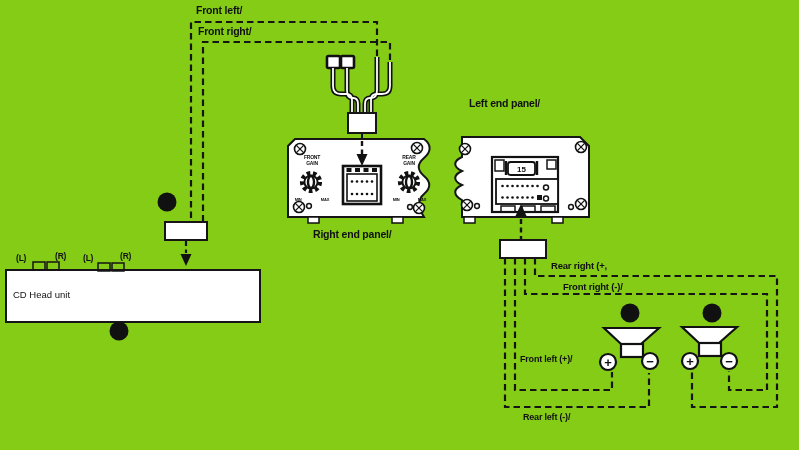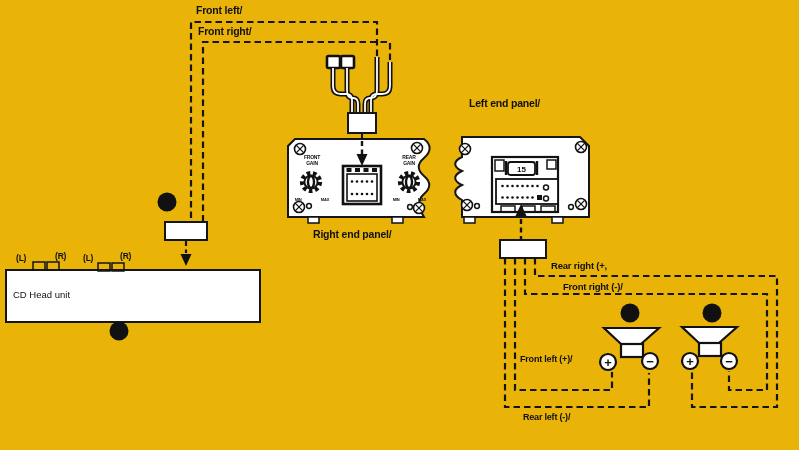--- a/index.html
+++ b/index.html
@@ -1,16 +1,16 @@
 <!DOCTYPE html>
 <html><head>
 <meta charset="utf-8">
 <style>
   html,body{margin:0;padding:0;background:#fff;}
-  #stage{position:relative;width:799px;height:450px;background:#eab308;overflow:hidden;}
+  #stage{position:relative;width:799px;height:450px;background:#84cc16;overflow:hidden;}
   svg{display:block;}
   text{font-family:"Liberation Sans", sans-serif;fill:#111;}
   .lbl{font-weight:bold;letter-spacing:-0.2px;}
   .dash{fill:none;stroke:#151515;stroke-width:2.2;stroke-dasharray:6.5 4;}
   .box{fill:#fff;stroke:#151515;stroke-width:2;}
   .thin{fill:none;stroke:#151515;stroke-width:1.5;}
 </style>
 </head>
 <body>
 

